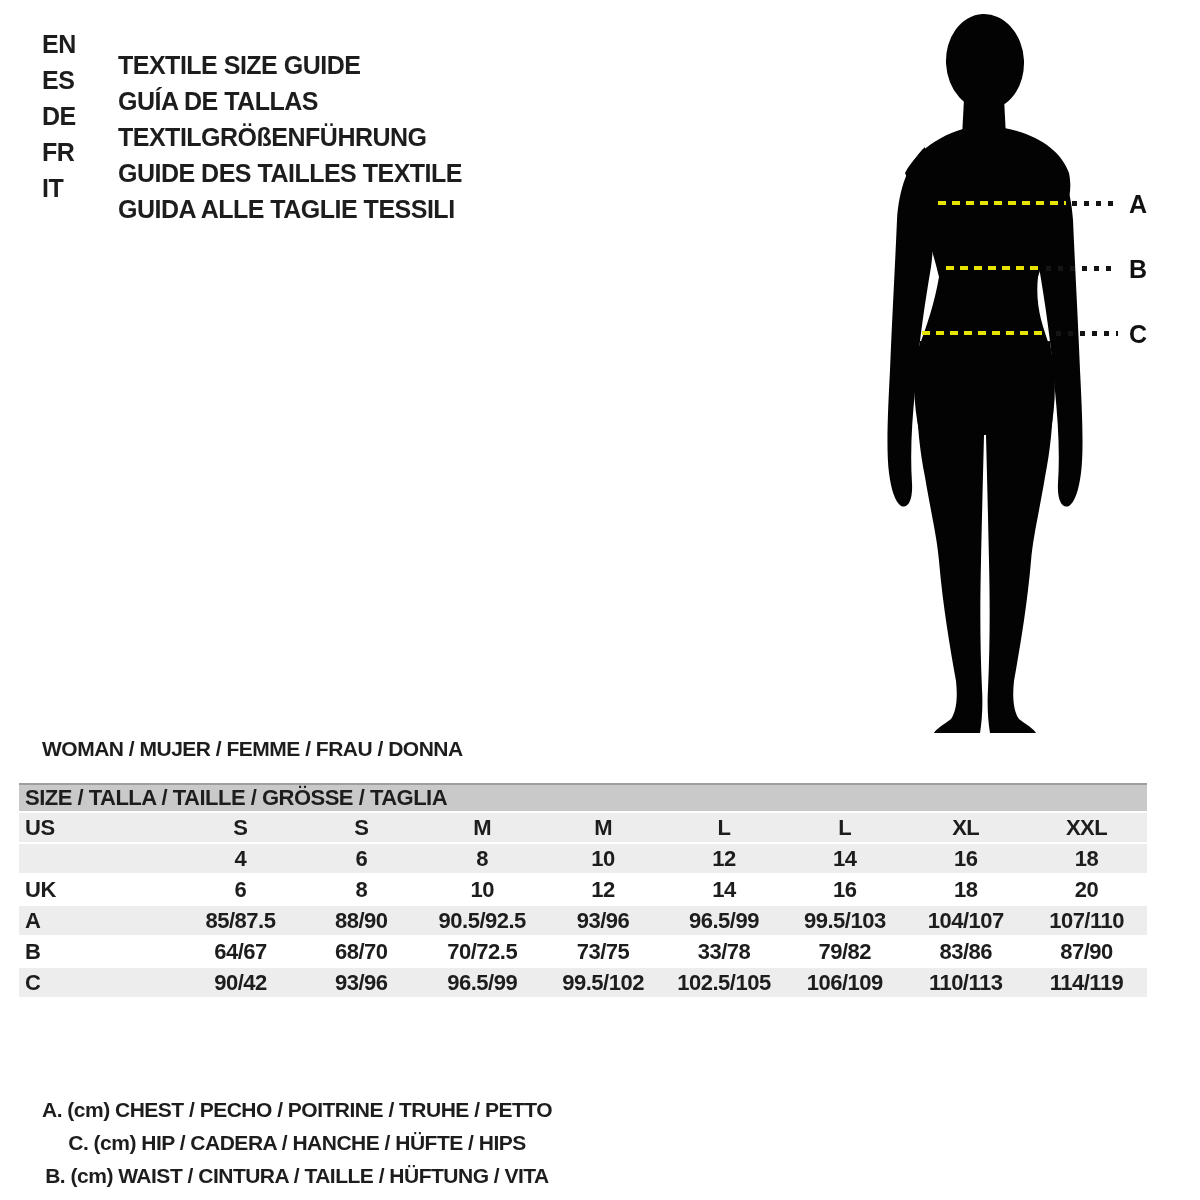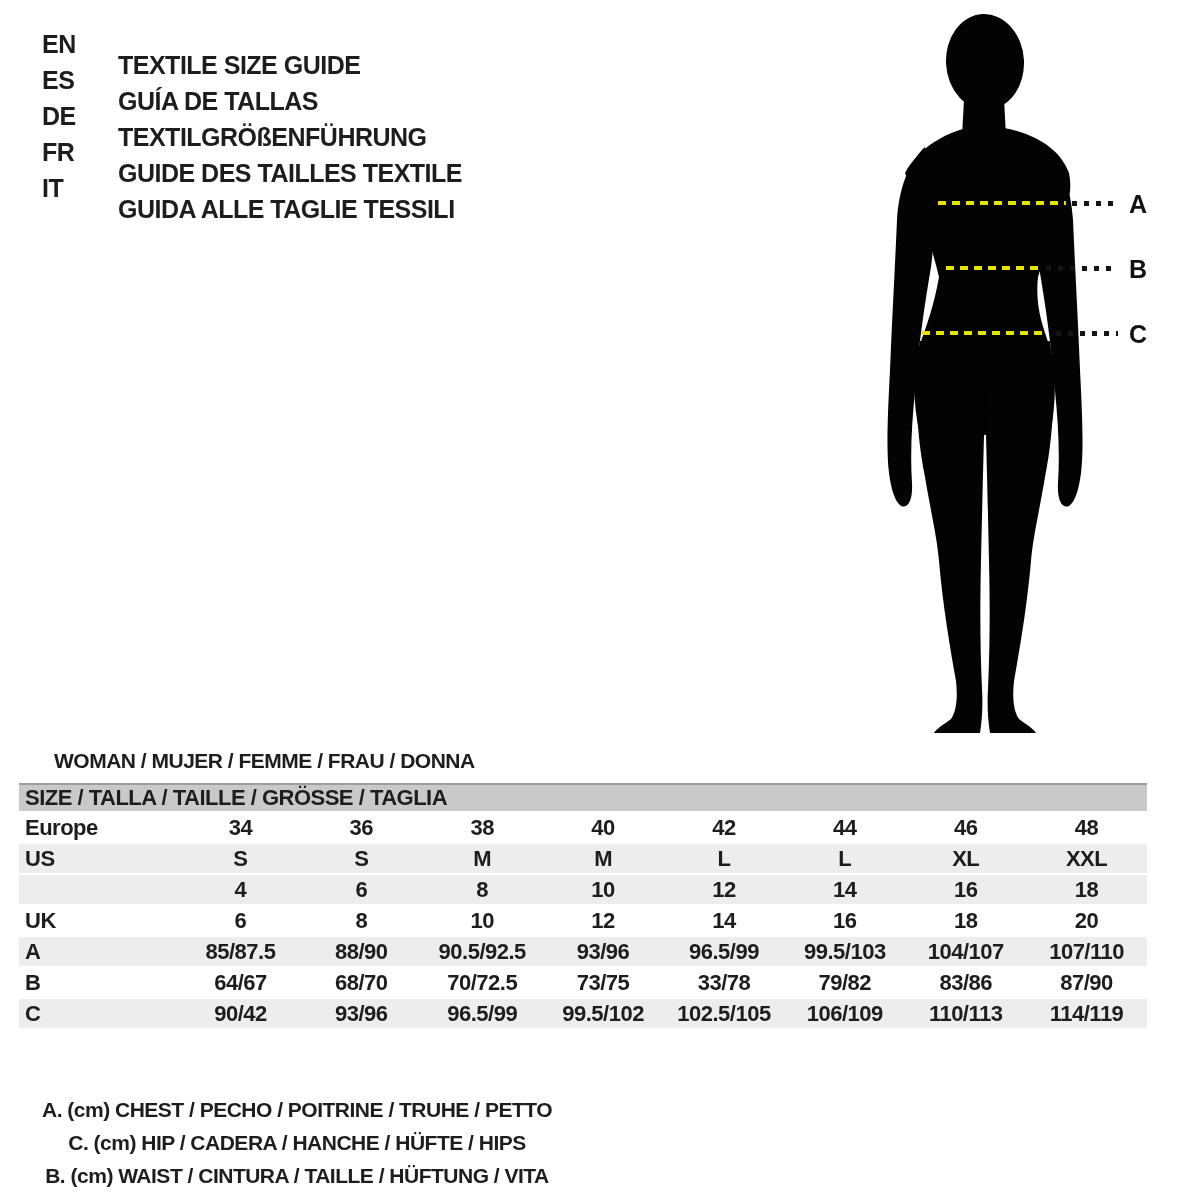--- a/index.html
+++ b/index.html
@@ -13,21 +13,21 @@
   .lang-code{width:76px;font-size:25px;font-weight:700;letter-spacing:-0.5px;}
   .lang-label{font-size:25px;font-weight:700;letter-spacing:-0.5px;white-space:nowrap;margin-top:43px;}
   
   .figure{position:absolute;left:880px;top:5px;width:240px;height:735px;}
   .figure svg{display:block;}
   .mline{position:absolute;height:4px;}
   .mline.yellow{background:repeating-linear-gradient(90deg,#e6e300 0 8px,rgba(0,0,0,0) 8px 14px);}
   .mline.dots{height:5px;background:repeating-linear-gradient(90deg,#141414 0 5px,rgba(0,0,0,0) 5px 12px);}
   .marker-label{position:absolute;font-size:25px;font-weight:600;color:#111;}
   
-  .section-title{position:absolute;left:42px;top:737px;margin:12px;font-size:21px;font-weight:700;letter-spacing:-0.5px;}
+  .section-title{position:absolute;left:42px;top:737px;margin:0;font-size:21px;font-weight:700;letter-spacing:-0.5px;}
   
   .table-wrap{position:absolute;left:19px;top:783px;width:1128px;}
   .table-header{
     background:#c9c9c9;border-top:2px solid #9e9e9e;height:26px;line-height:26px;
     font-size:22px;font-weight:700;letter-spacing:-0.5px;padding-left:6px;
   }
   table.size-table{width:100%;border-collapse:separate;border-spacing:0 2px;table-layout:fixed;}
   table.size-table td{
     height:29px;font-size:22px;font-weight:700;letter-spacing:-0.5px;
     text-align:center;padding:0;vertical-align:middle;
@@ -90,31 +90,20 @@
   <div class="marker-label" style="left:1129px;top:190px;">A</div>
   <div class="marker-label" style="left:1129px;top:255px;">B</div>
   <div class="marker-label" style="left:1129px;top:320px;">C</div>
 
   <h2 class="section-title">WOMAN / MUJER / FEMME / FRAU / DONNA</h2>
 
   <div class="table-wrap">
     <div class="table-header">SIZE / TALLA / TAILLE / GRÖSSE / TAGLIA</div>
     <table class="size-table">
       <tbody>
-          <tr>
-        <td class="lbl">Europe</td>
-        <td>34</td>
-        <td>36</td>
-        <td>38</td>
-        <td>40</td>
-        <td>42</td>
-        <td>44</td>
-        <td>46</td>
-        <td>48</td>
-      </tr>
       <tr class="shaded">
         <td class="lbl">US</td>
         <td>S</td>
         <td>S</td>
         <td>M</td>
         <td>M</td>
         <td>L</td>
         <td>L</td>
         <td>XL</td>
         <td>XXL</td>

